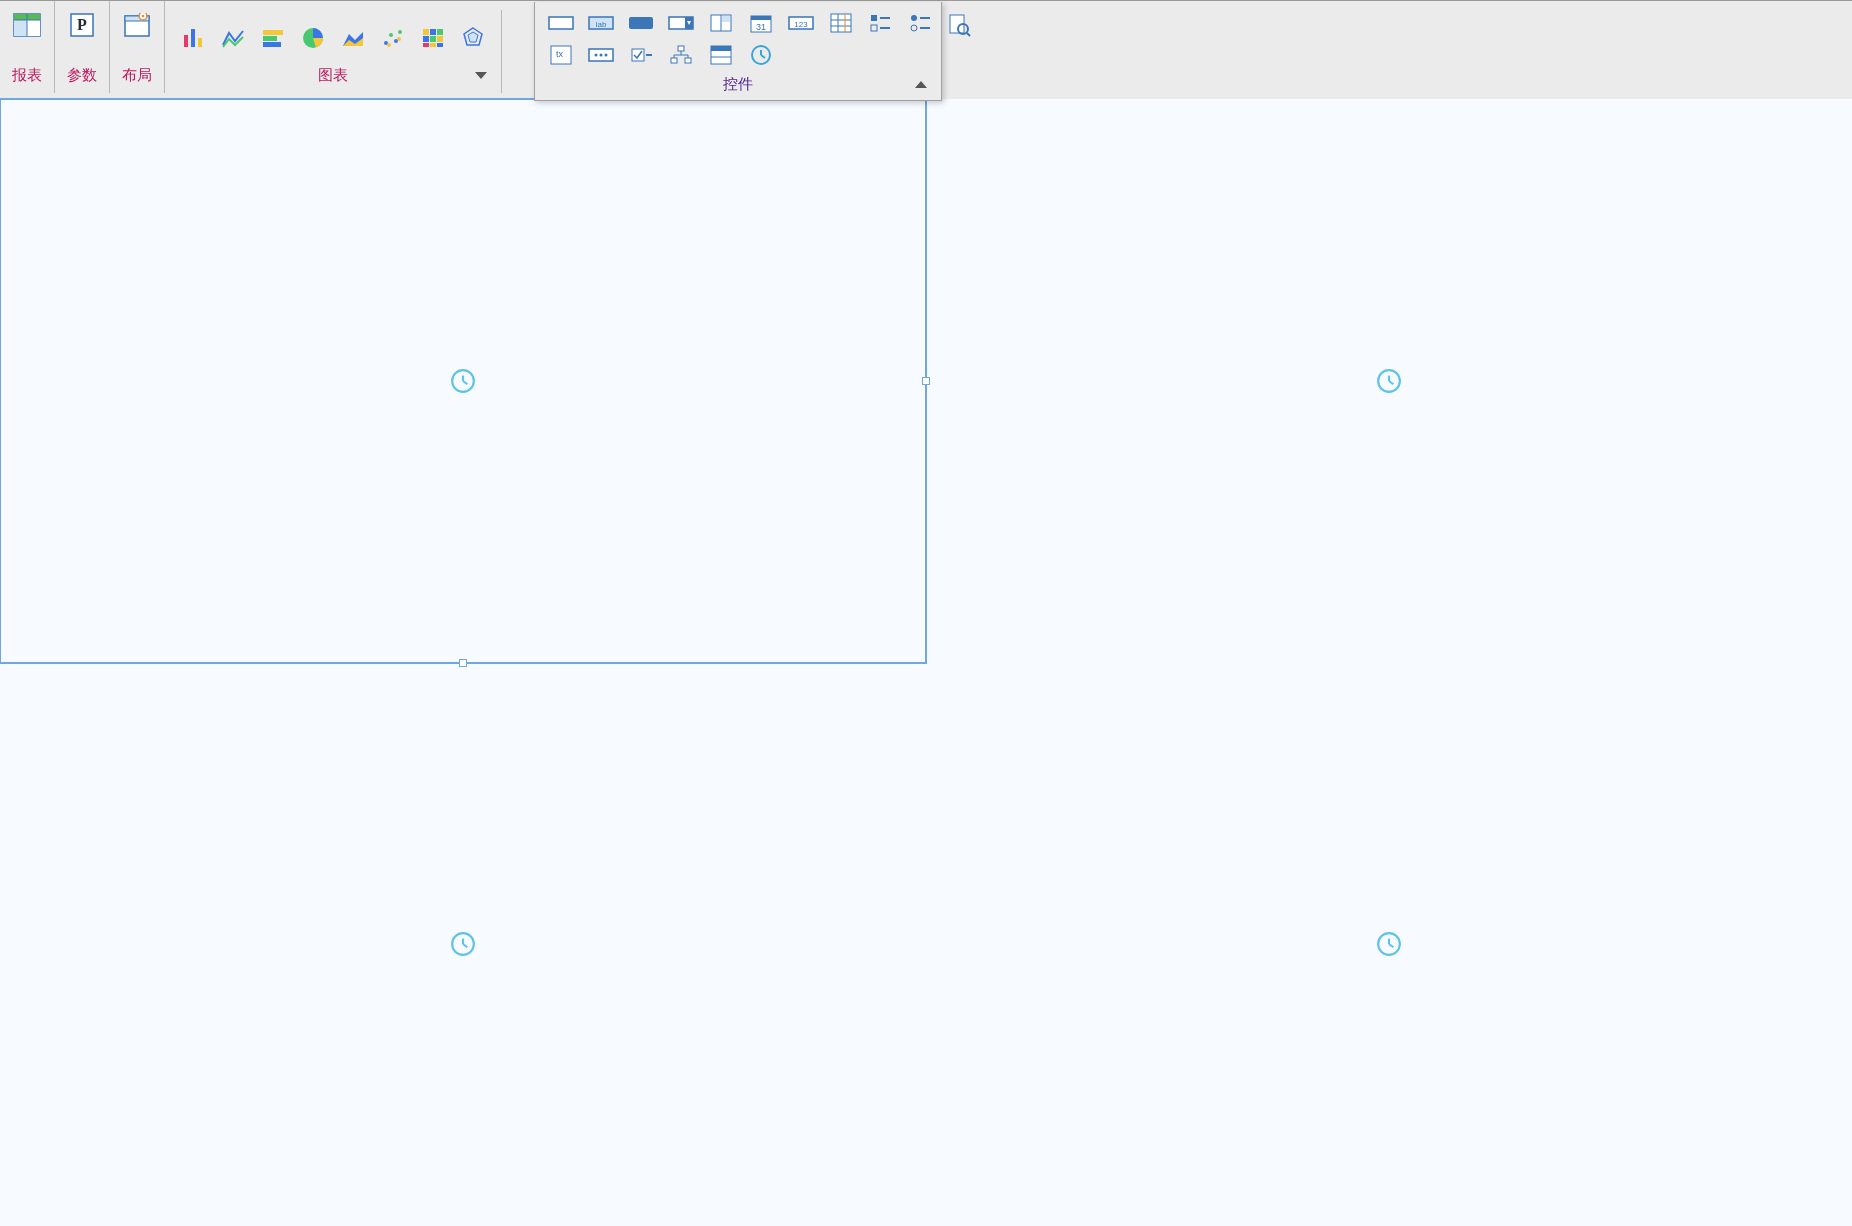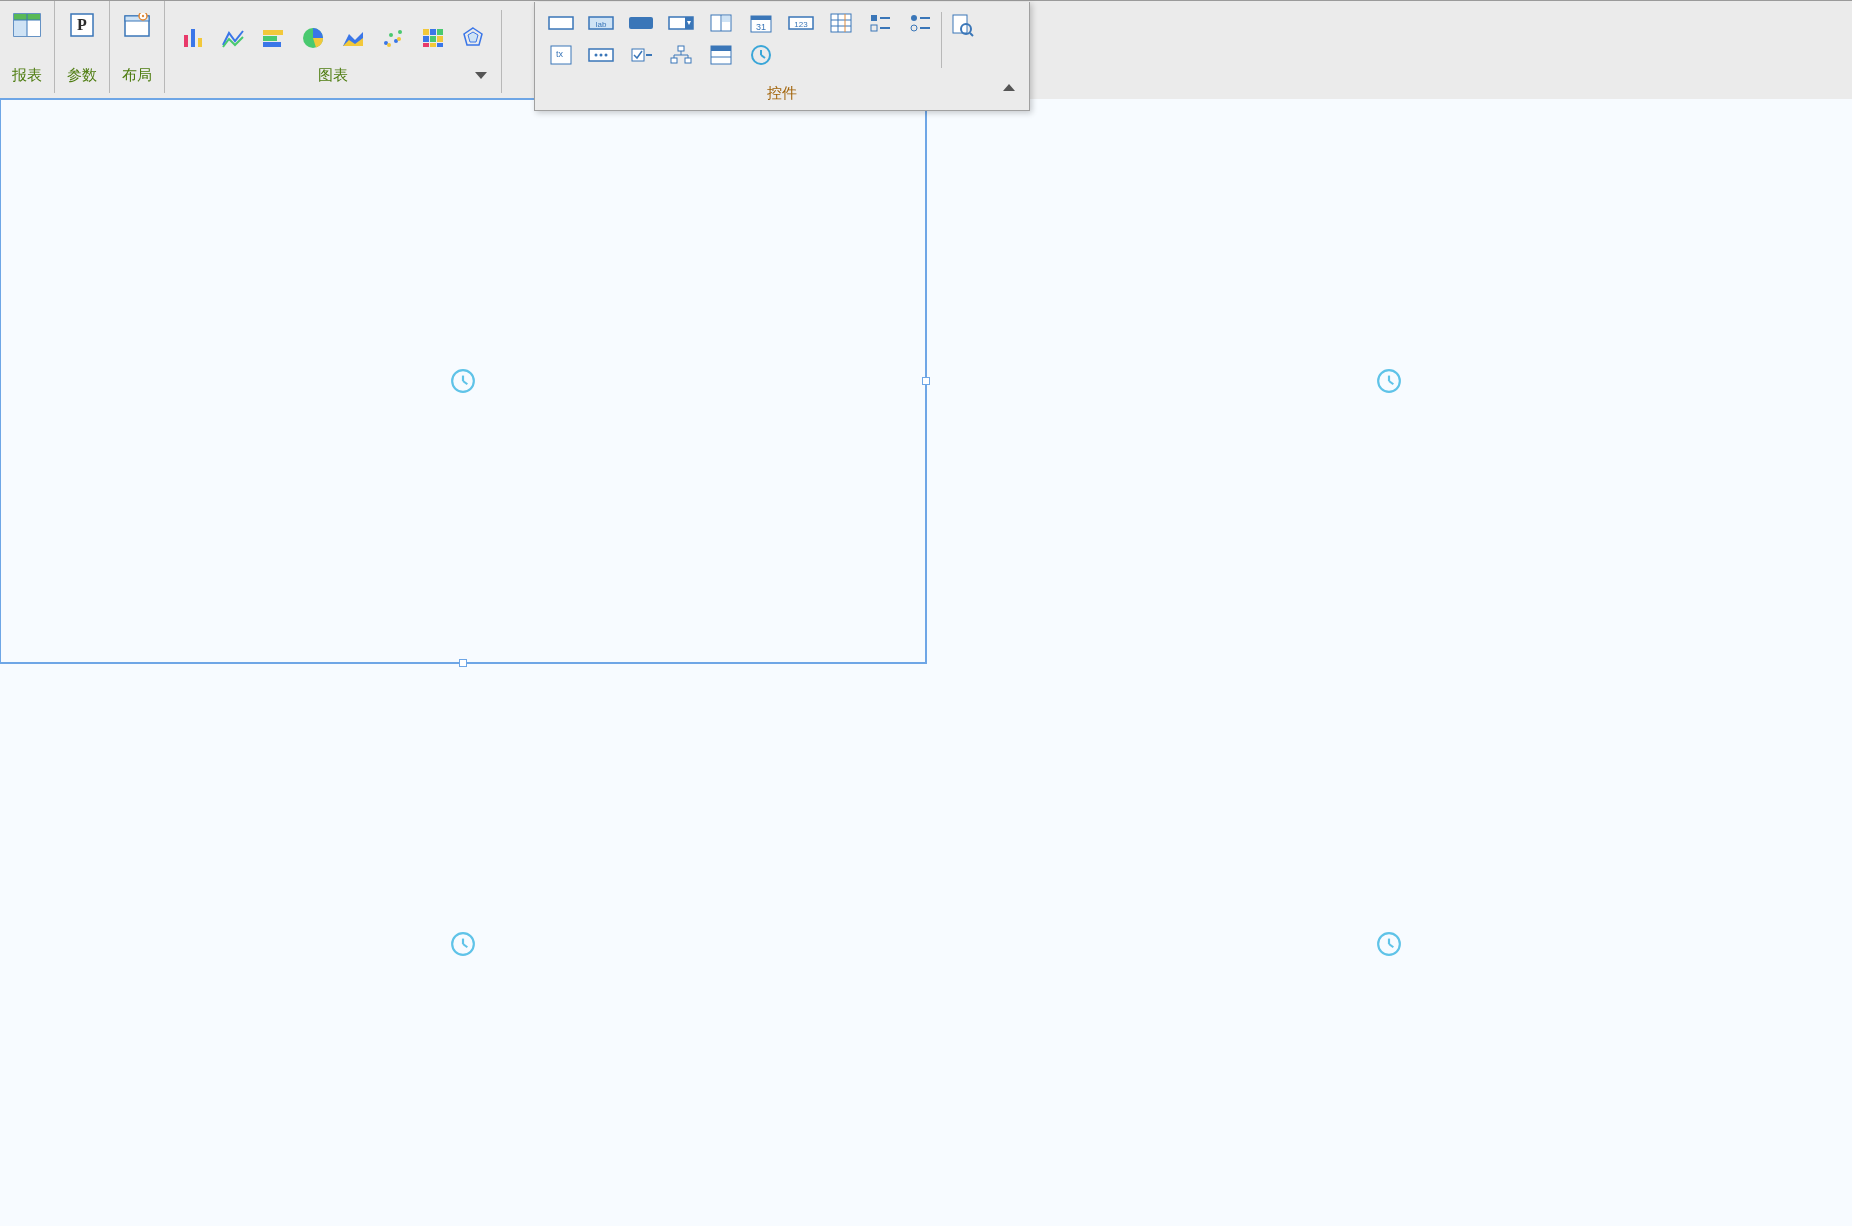--- a/index.html
+++ b/index.html
@@ -32,21 +32,21 @@
       padding: 10px 14px 8px;
     }
     .toolbar-section .icon-row {
       display: flex;
       align-items: center;
       gap: 12px;
       height: 36px;
     }
     .toolbar-section .label-row {
       font-size: 15px;
-      color: #4d7c0f;
+      color: #be185d;
       margin-top: 6px;
       display: flex;
       align-items: center;
       gap: 100px;
     }
     .chart-section .label-row { justify-content: center; width: 100%; position: relative; }
     .chart-dropdown-arrow {
       position: absolute;
       right: 0;
       width: 0; height: 0;
@@ -59,21 +59,21 @@
       display: flex; align-items: center; justify-content: center;
       cursor: pointer;
     }
     .tb-icon svg { display: block; }
 
     
     .controls-panel {
       position: absolute;
       left: 534px;
       top: 2px;
-      width: 496px;
+      width: 408px;
       background: #ebebeb;
       border: 1px solid #a0a0a0;
       border-top: none;
       box-shadow: 2px 2px 6px rgba(0,0,0,0.2);
       padding: 10px 12px 6px 12px;
       z-index: 100;
     }
     .controls-panel .ctrl-rows {
       display: flex;
       flex-direction: column;
@@ -89,25 +89,26 @@
       display: flex; align-items: center; justify-content: center;
       cursor: pointer;
     }
     .ctrl-divider {
       width: 1px; height: 56px;
       background: #b8b8b8;
       margin: 0 6px;
     }
     .controls-panel .panel-footer {
       display: flex;
+      align-items: center;
       justify-content: center;
       position: relative;
-      margin-top: 16px;
+      margin-top: 6px;
       font-size: 15px;
-      color: #a16207;
+      color: #4c1d95;
       height: 20px;
     }
     .collapse-arrow {
       position: absolute;
       right: 2px;
       width: 0; height: 0;
       border-left: 6px solid transparent;
       border-right: 6px solid transparent;
       border-bottom: 7px solid #555;
       cursor: pointer;

